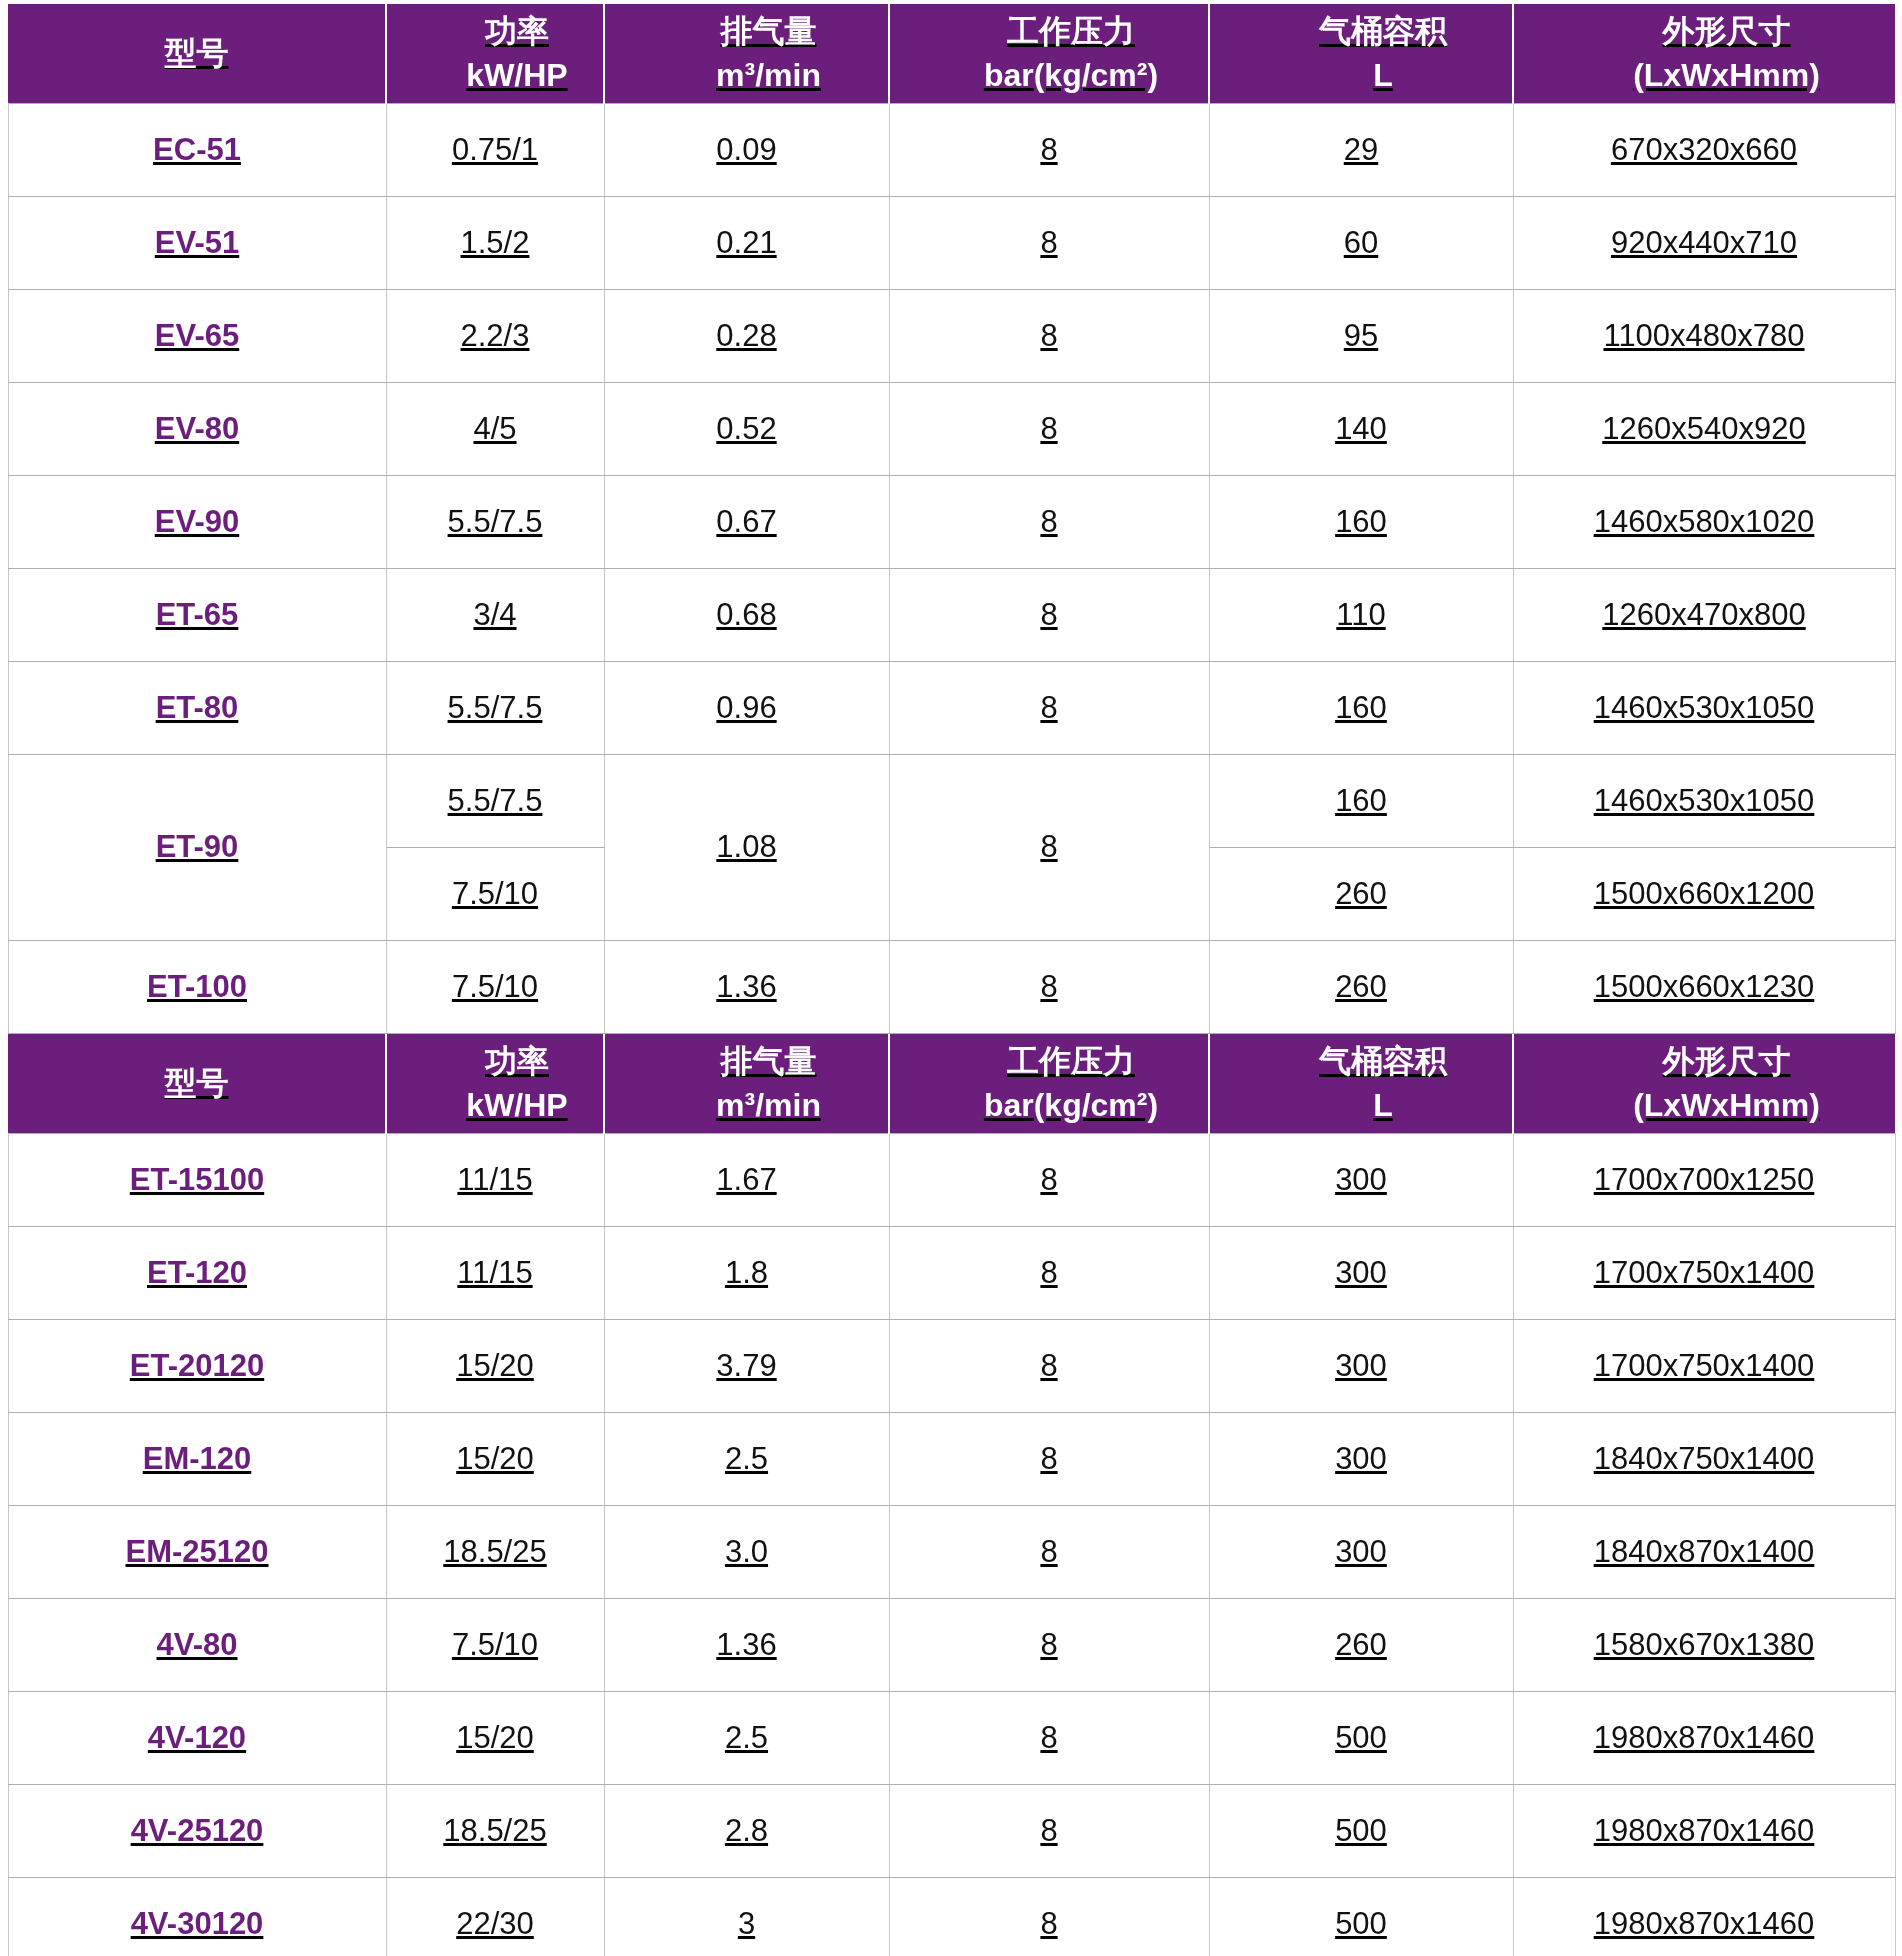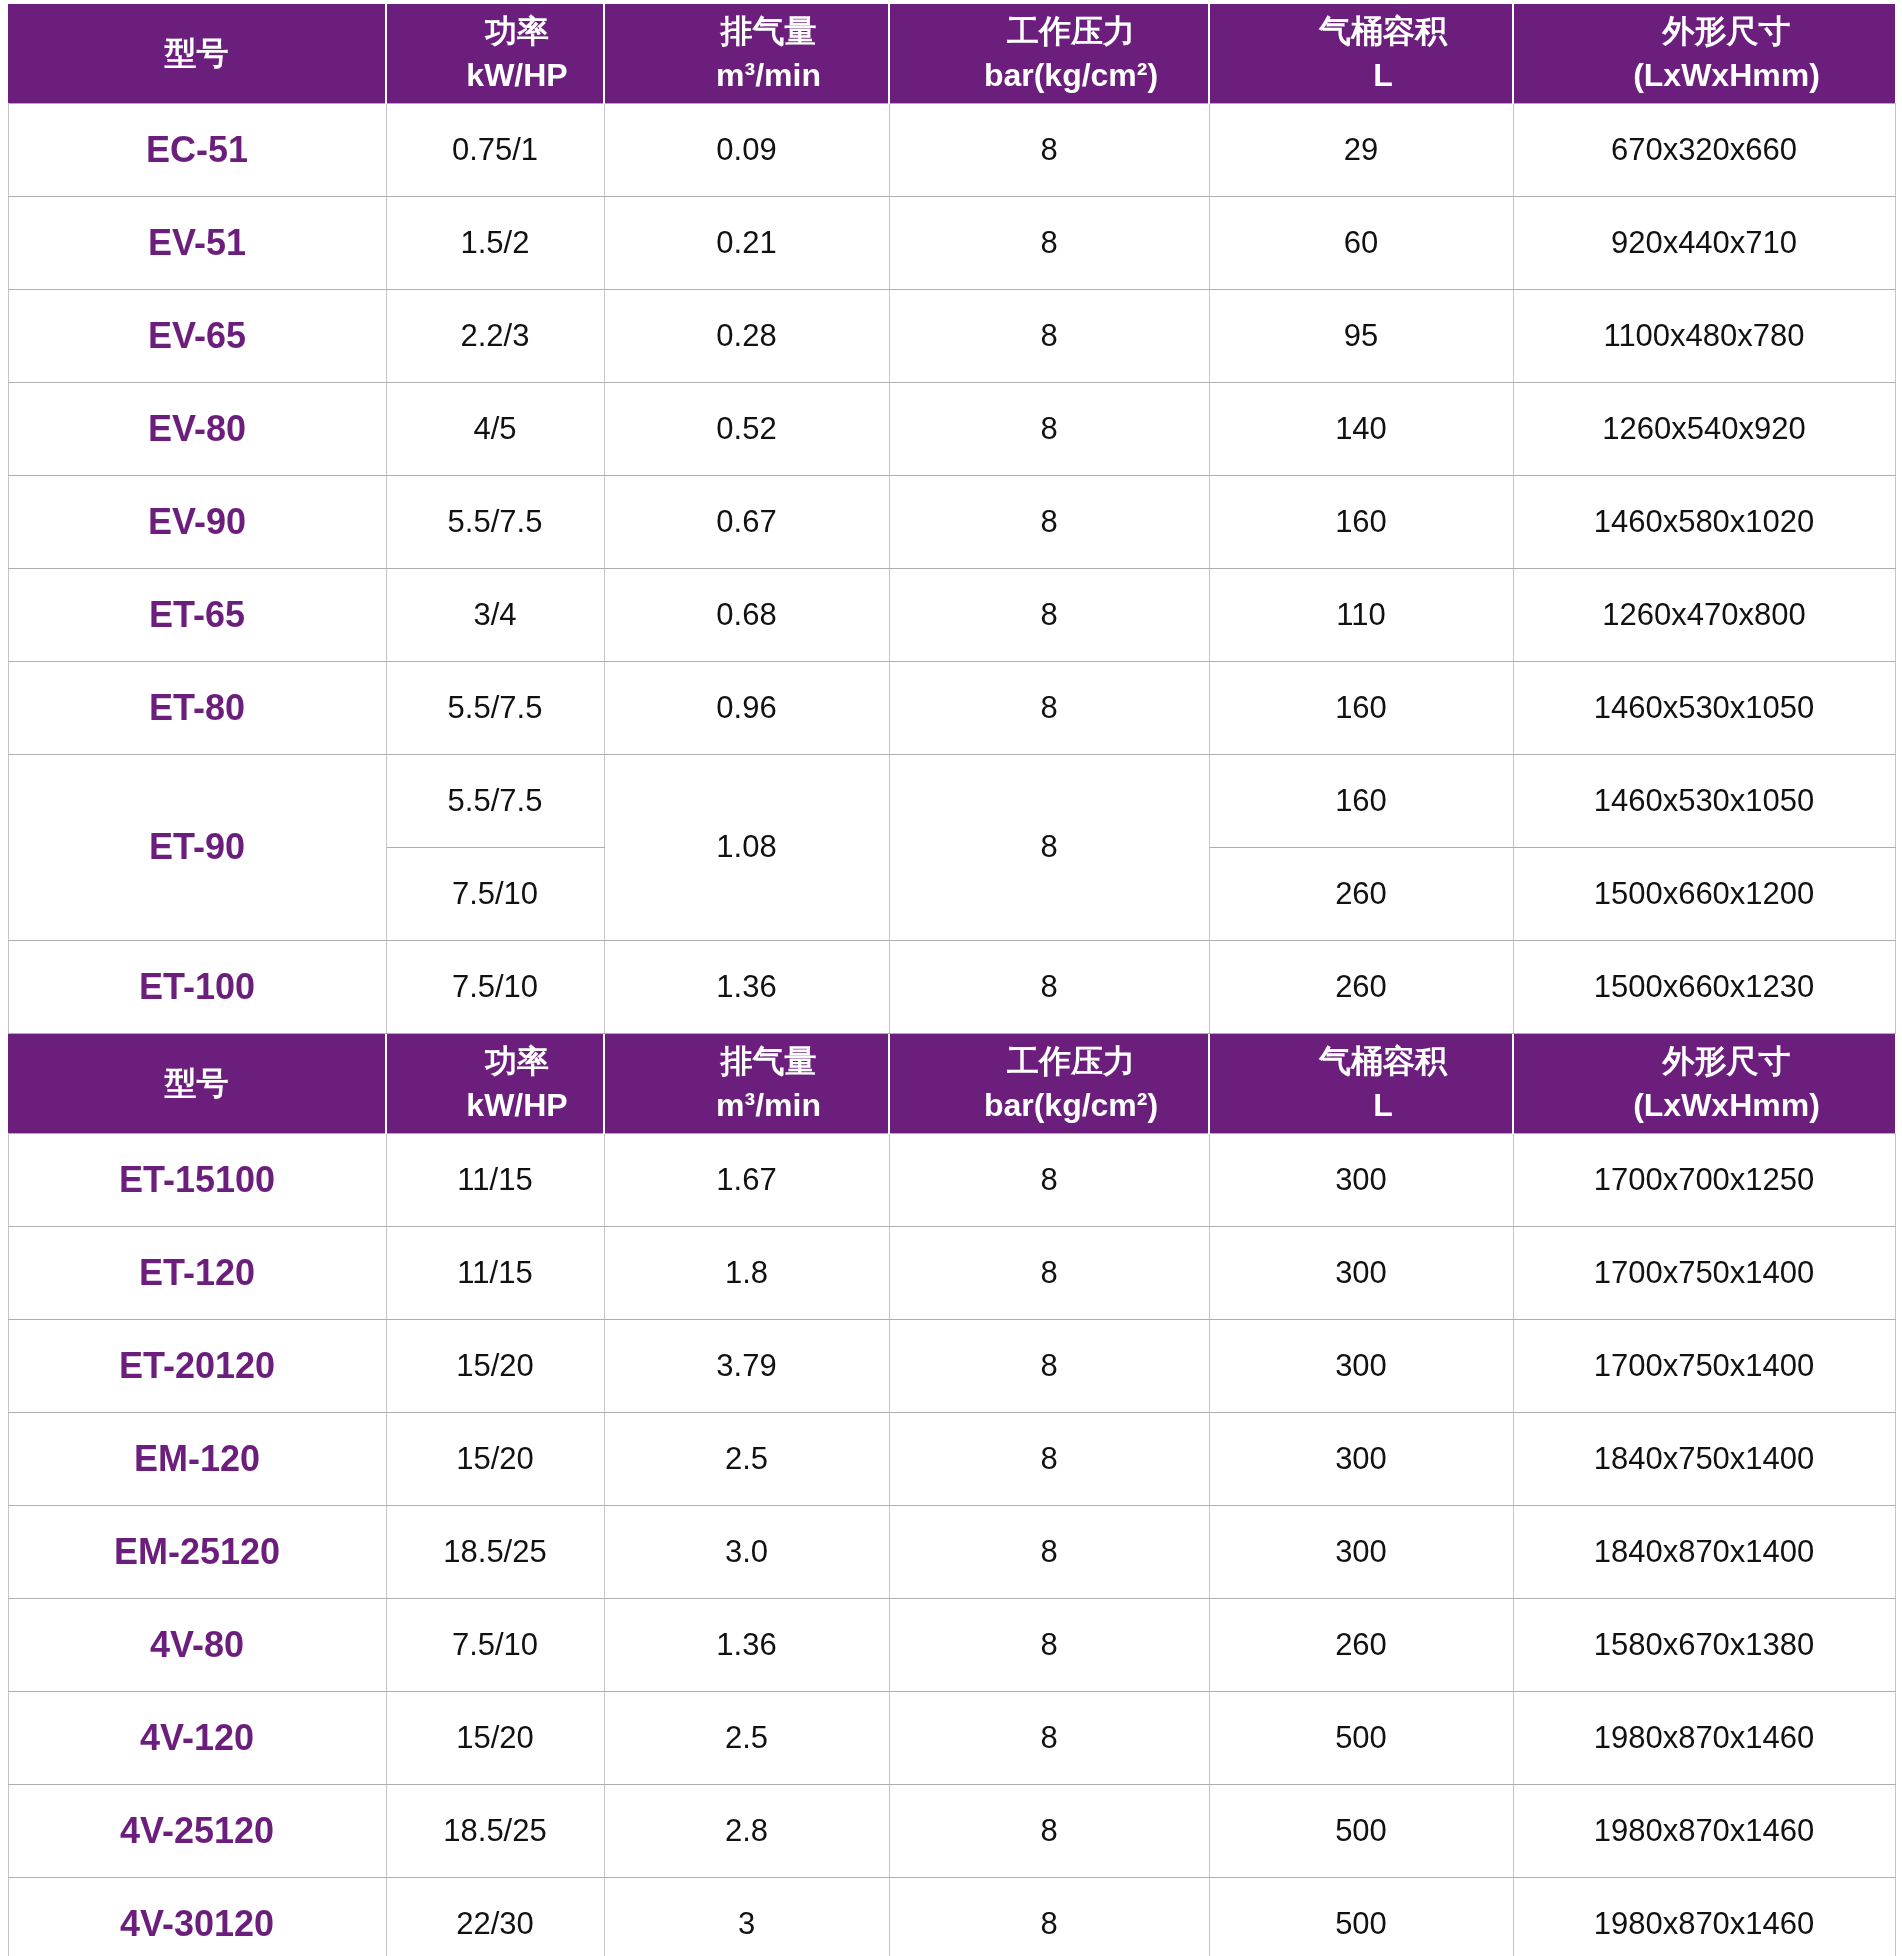--- a/index.html
+++ b/index.html
@@ -16,20 +16,21 @@
     width:1903px;height:1956px;
     background:var(--page-bg);
     font-family:"Liberation Sans",sans-serif;
     -webkit-font-smoothing:antialiased;
   }
   .table-wrap{padding:3.7px 7.5px 7.5px 7.5px;}
   table{
     border-collapse:collapse;
     table-layout:fixed;
     width:1888px;
+    text-decoration:underline;
   }
   col.c1{width:378px;} col.c2{width:218px;} col.c3{width:285px;}
   col.c4{width:320px;} col.c5{width:304px;} col.c6{width:382px;}
   th{
     background:var(--header-bg);
     color:var(--header-text);
     font-weight:bold;
     font-size:32px;
     line-height:1.38;
     height:99px;
@@ -48,21 +49,21 @@
     border-top:1.9px solid var(--line-h);
     border-bottom:1.9px solid var(--line-h);
     border-left:1.9px solid var(--line-v);
     border-right:1.9px solid var(--line-v);
     padding:0;
     background:#ffffff;
   }
   td.model{
     color:var(--model-text);
     font-weight:bold;
-    font-size:36px;
+    font-size:31px;
   }
 </style>
 </head>
 <body>
 
 <div class="table-wrap">
   <table id="table-0">
     <colgroup>
       <col class="c1">
         <col class="c2">

